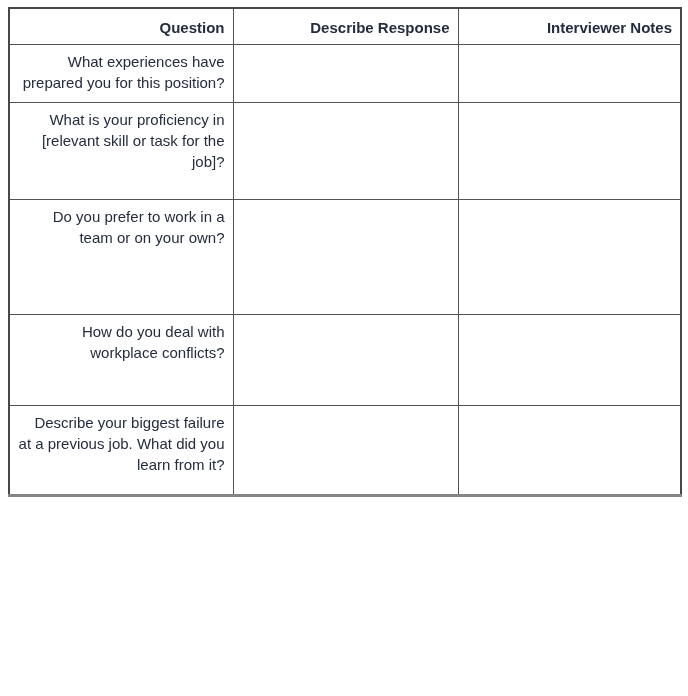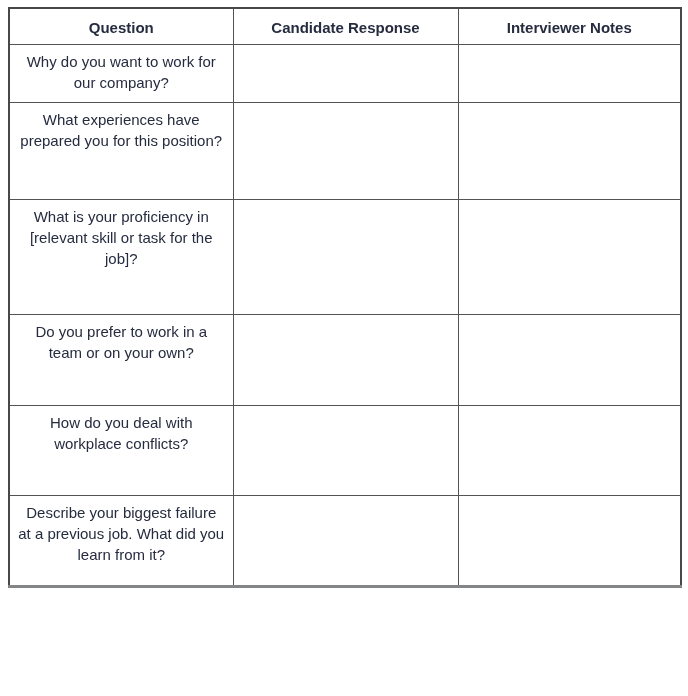--- a/index.html
+++ b/index.html
@@ -25,21 +25,21 @@
     border: 2px solid #454749;
     border-bottom: 3px solid #838587;
   }
   .doc-table col.c1 { width: 224px; }
   .doc-table col.c2 { width: 225px; }
   .doc-table col.c3 { width: 223px; }
   .doc-table th,
   .doc-table td {
     border: 1.5px solid #515357;
     vertical-align: top;
-    text-align: center;
+    text-align: right;
     padding: 6px 8px;
     font-size: 15px;
     line-height: 21px;
     color: #262c3f;
     word-wrap: break-word;
   }
   .doc-table th {
     font-weight: bold;
     padding-top: 8px;
   }
@@ -58,30 +58,25 @@
 
 <table class="doc-table">
   <colgroup>
     <col class="c1">
     <col class="c2">
     <col class="c3">
   </colgroup>
   <thead>
     <tr>
       <th>Question</th>
-      <th>Candidate Response</th>
+      <th>Describe Response</th>
       <th>Interviewer Notes</th>
     </tr>
   </thead>
   <tbody>
-    <tr>
-      <td class="q">Why do you want to work for our company?</td>
-      <td class="blank"></td>
-      <td class="blank"></td>
-    </tr>
     <tr>
       <td class="q">What experiences have prepared you for this position?</td>
       <td class="blank"></td>
       <td class="blank"></td>
     </tr>
     <tr>
       <td class="q">What is your proficiency in [relevant skill or task for the job]?</td>
       <td class="blank"></td>
       <td class="blank"></td>
     </tr>

